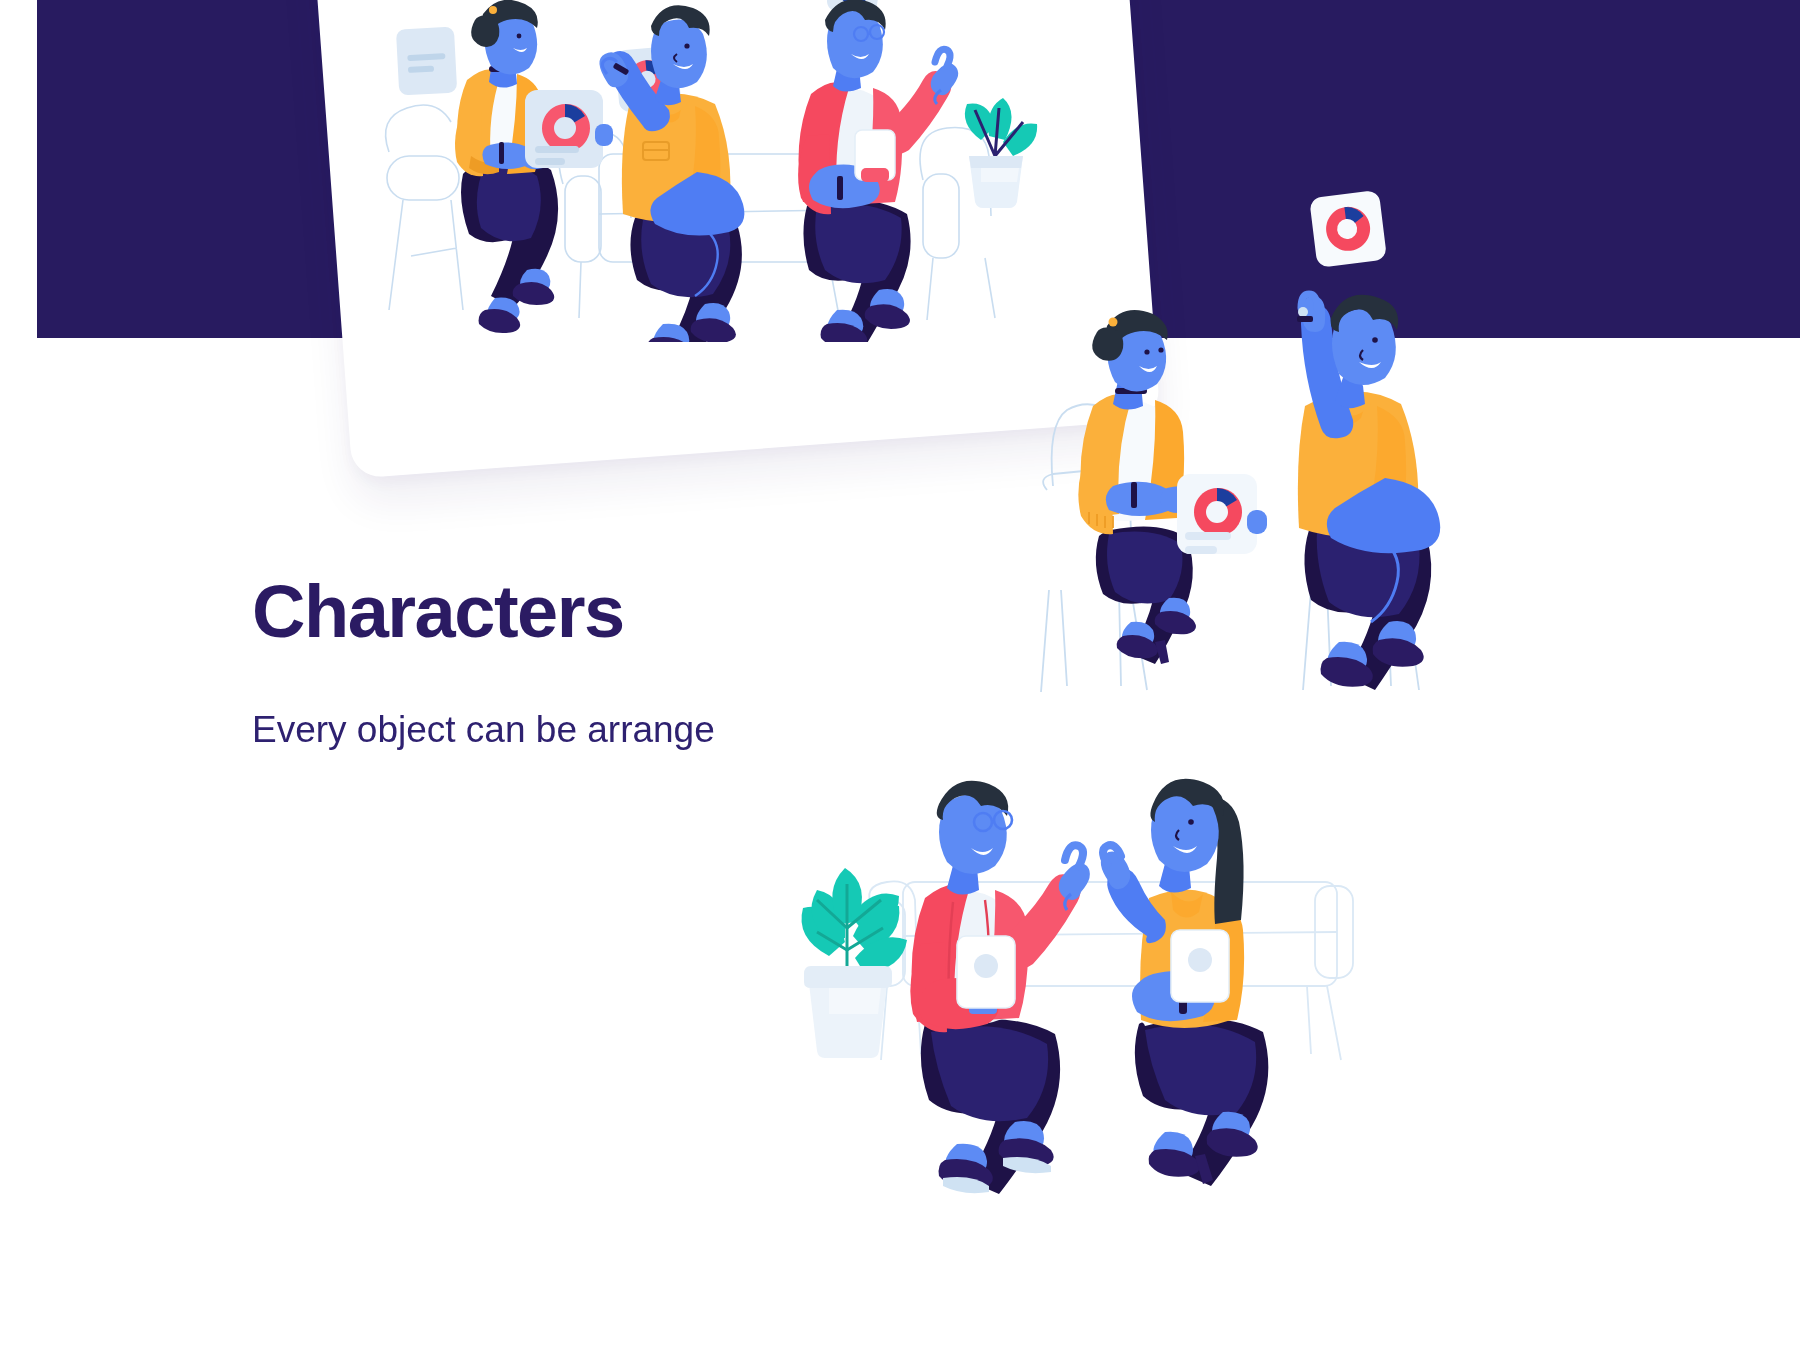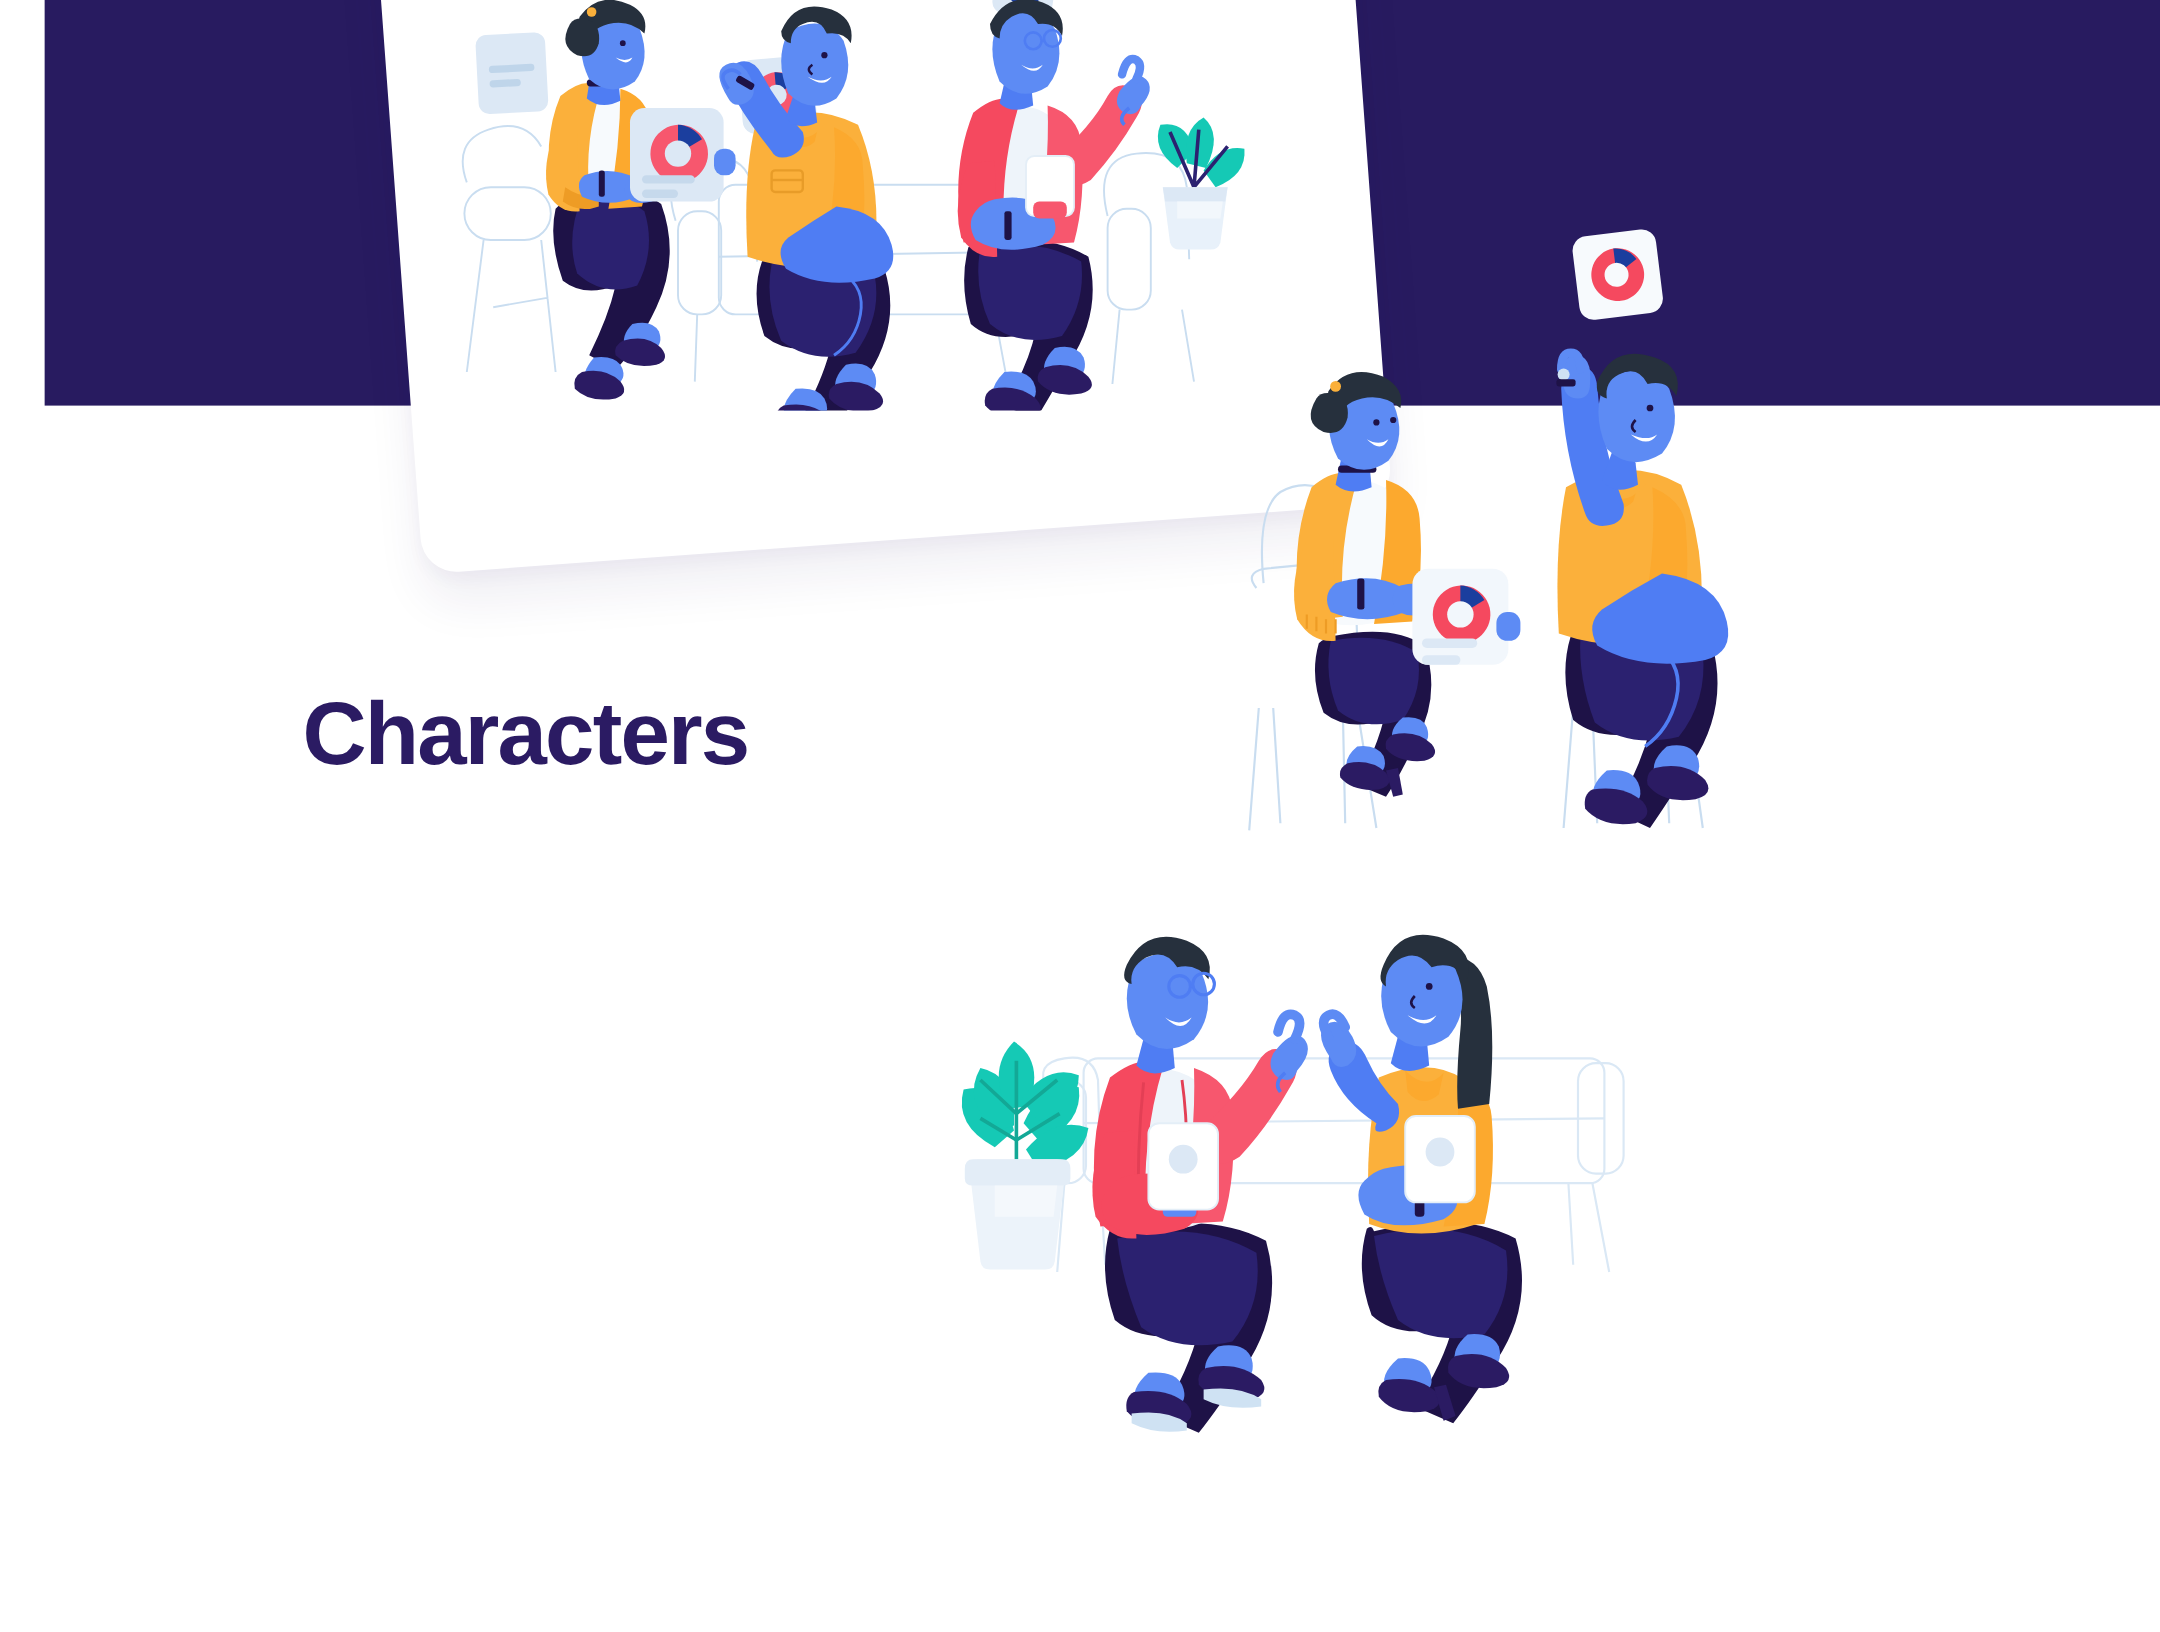--- a/index.html
+++ b/index.html
@@ -457,15 +457,16 @@
         <path d="M386 44 q14 -34 50 -22 q26 10 20 34 q-12 -16 -30 -10 q-12 -16 -28 -6 q-12 8 -10 22 q-8 -4 -2 -18Z" fill="#26303D"></path>
         <circle cx="424" cy="62" r="2.8" fill="#1E1247"></circle>
         <path d="M412 70 q-6 6 0 10" fill="none" stroke="#1E1247" stroke-width="2.2"></path>
         <path d="M406 86 q14 8 24 0 q-8 14 -24 0Z" fill="#ffffff"></path>
       </g>
     </svg>
   </div>
 
   <div class="copy">
     <div class="page-title">Characters</div>
+    <div class="subtitle-line sub1">Every object can be arrange</div>
   </div>
 
 </div>
 
 </body></html>

